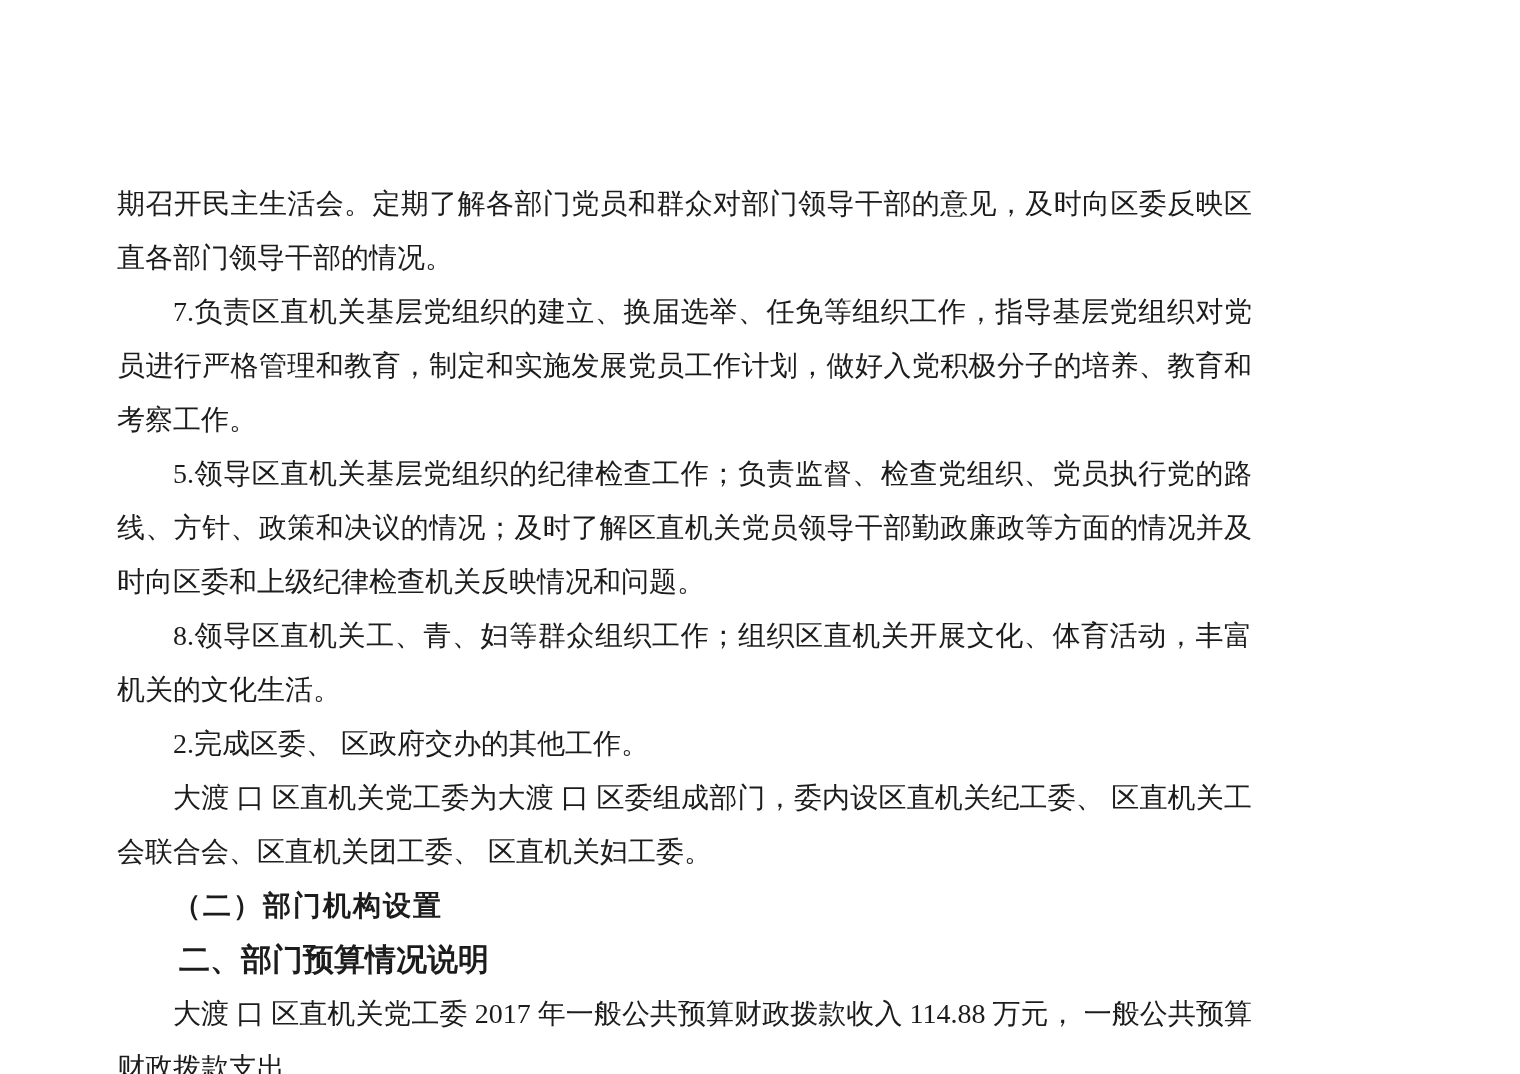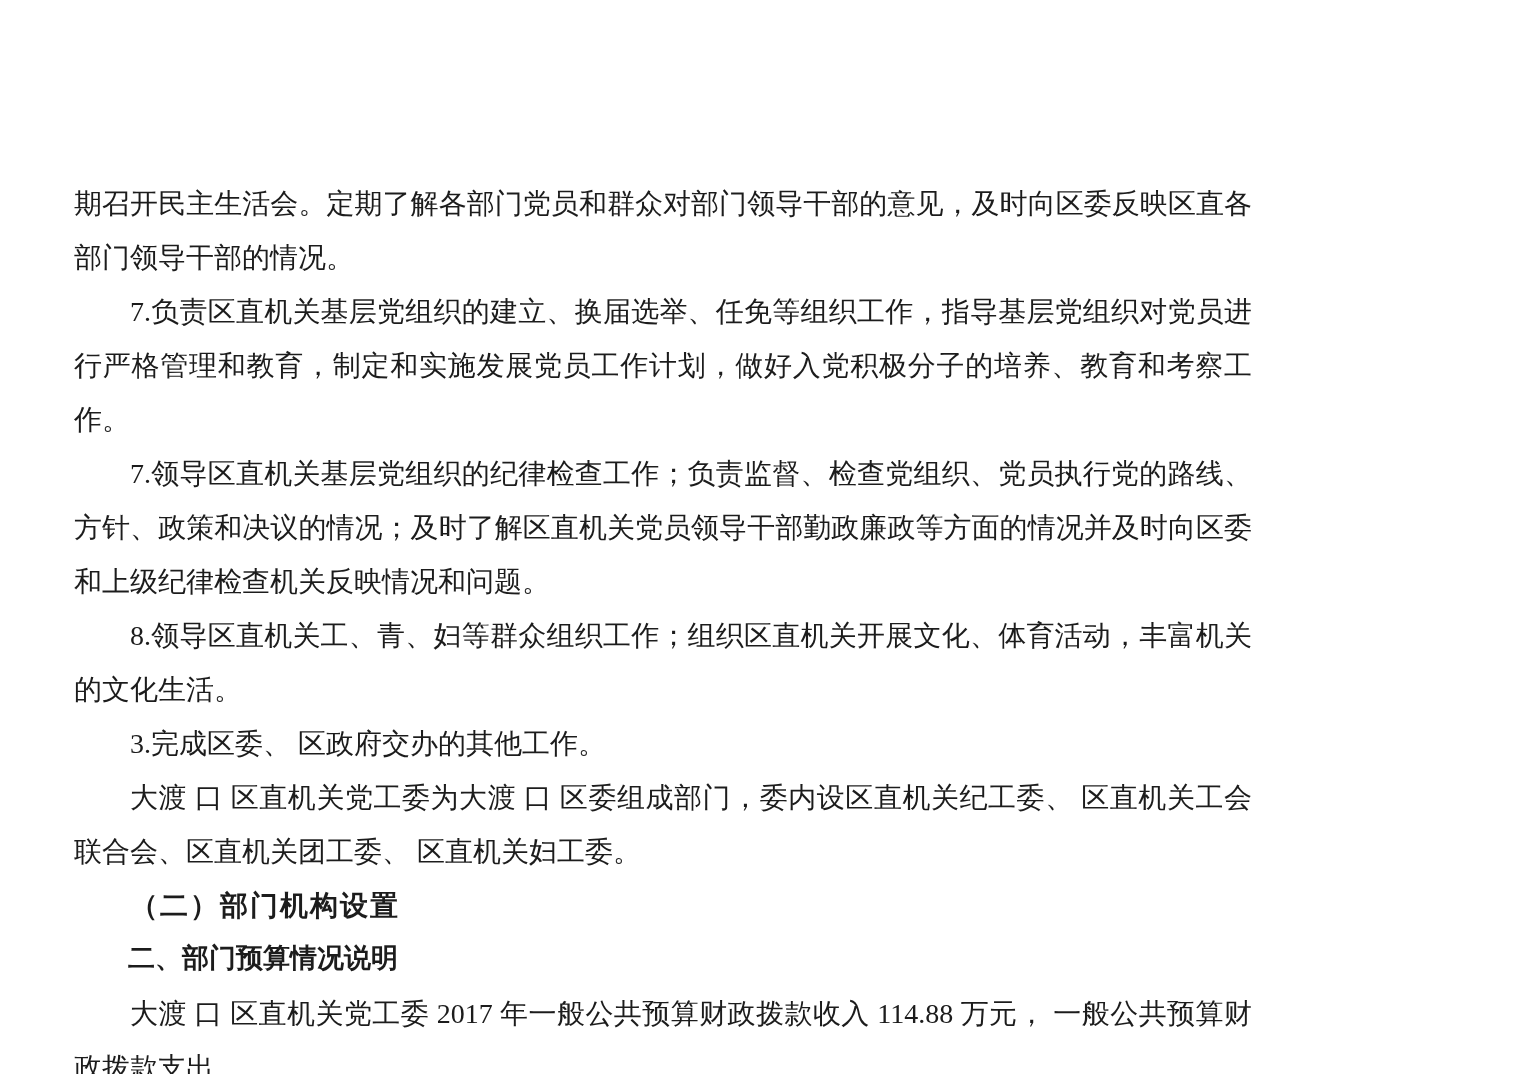--- a/index.html
+++ b/index.html
@@ -11,49 +11,49 @@
     width: 1520px;
     height: 1074px;
     overflow: hidden;
   }
   .page {
     box-sizing: border-box;
     width: 1380px;
     height: 1074px;
     background: #ffffff;
     color: #1c1c1c;
-    padding: 177px 128px 0 74px;
+    padding: 177px 128px 0 117px;
     font-family: "Liberation Serif", "DejaVu Serif", serif;
     font-size: 28px;
     line-height: 54px;
   }
   .para {
     margin: 0;
     text-align: justify;
     word-break: break-all;
   }
   .para.indented {
     text-indent: 2em;
   }
   .heading-kaiti {
     font-weight: 600;
     letter-spacing: 2px;
   }
   .heading-bold {
-    font-family: Liberation Mono, monospace;
+    font-family: Liberation Serif, serif;
     font-weight: 700;
-    font-size: 27px;
+    font-size: 31px;
   }
 </style>
 </head>
 <body>
 
 <div class="page">
   <p class="para">期召开民主生活会。定期了解各部门党员和群众对部门领导干部的意见，及时向区委反映区直各部门领导干部的情况。</p>
   <p class="para indented">7.负责区直机关基层党组织的建立、换届选举、任免等组织工作，指导基层党组织对党员进行严格管理和教育，制定和实施发展党员工作计划，做好入党积极分子的培养、教育和考察工作。</p>
-  <p class="para indented">7.领导区直机关基层党组织的纪律检查工作；负责监督、检查党组织、党员执行党的路线、方针、政策和决议的情况；及时了解区直机关党员领导干部勤政廉政等方面的情况并及时向区委和上级纪律检查机关反映情况和问题。</p>
+  <p class="para indented">5.领导区直机关基层党组织的纪律检查工作；负责监督、检查党组织、党员执行党的路线、方针、政策和决议的情况；及时了解区直机关党员领导干部勤政廉政等方面的情况并及时向区委和上级纪律检查机关反映情况和问题。</p>
   <p class="para indented">8.领导区直机关工、青、妇等群众组织工作；组织区直机关开展文化、体育活动，丰富机关的文化生活。</p>
-  <p class="para indented">3.完成区委、 区政府交办的其他工作。</p>
+  <p class="para indented">2.完成区委、 区政府交办的其他工作。</p>
   <p class="para indented">大渡 口 区直机关党工委为大渡 口 区委组成部门，委内设区直机关纪工委、 区直机关工会联合会、区直机关团工委、 区直机关妇工委。</p>
   <p class="para indented heading-kaiti">（二）部门机构设置</p>
   <p class="para indented heading-bold">二、部门预算情况说明</p>
   <p class="para indented">大渡 口 区直机关党工委 2017 年一般公共预算财政拨款收入 114.88 万元， 一般公共预算财政拨款支出</p>
 </div>
 
 </body></html>

